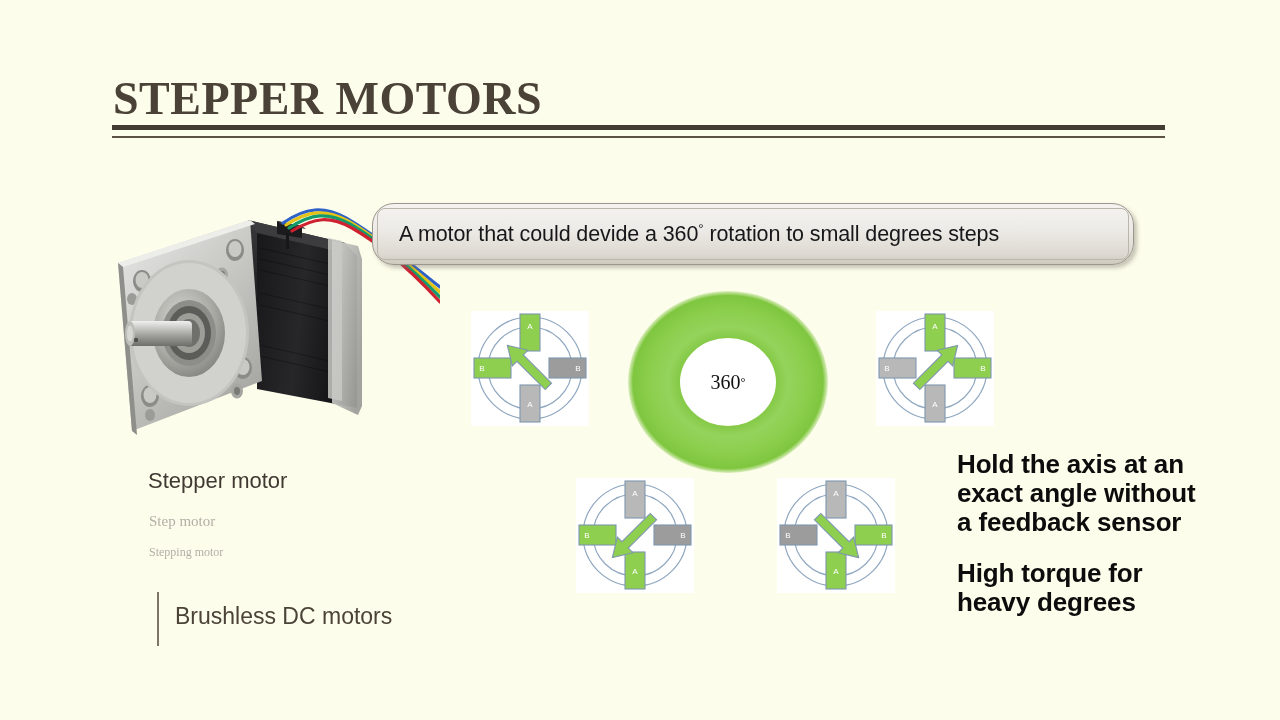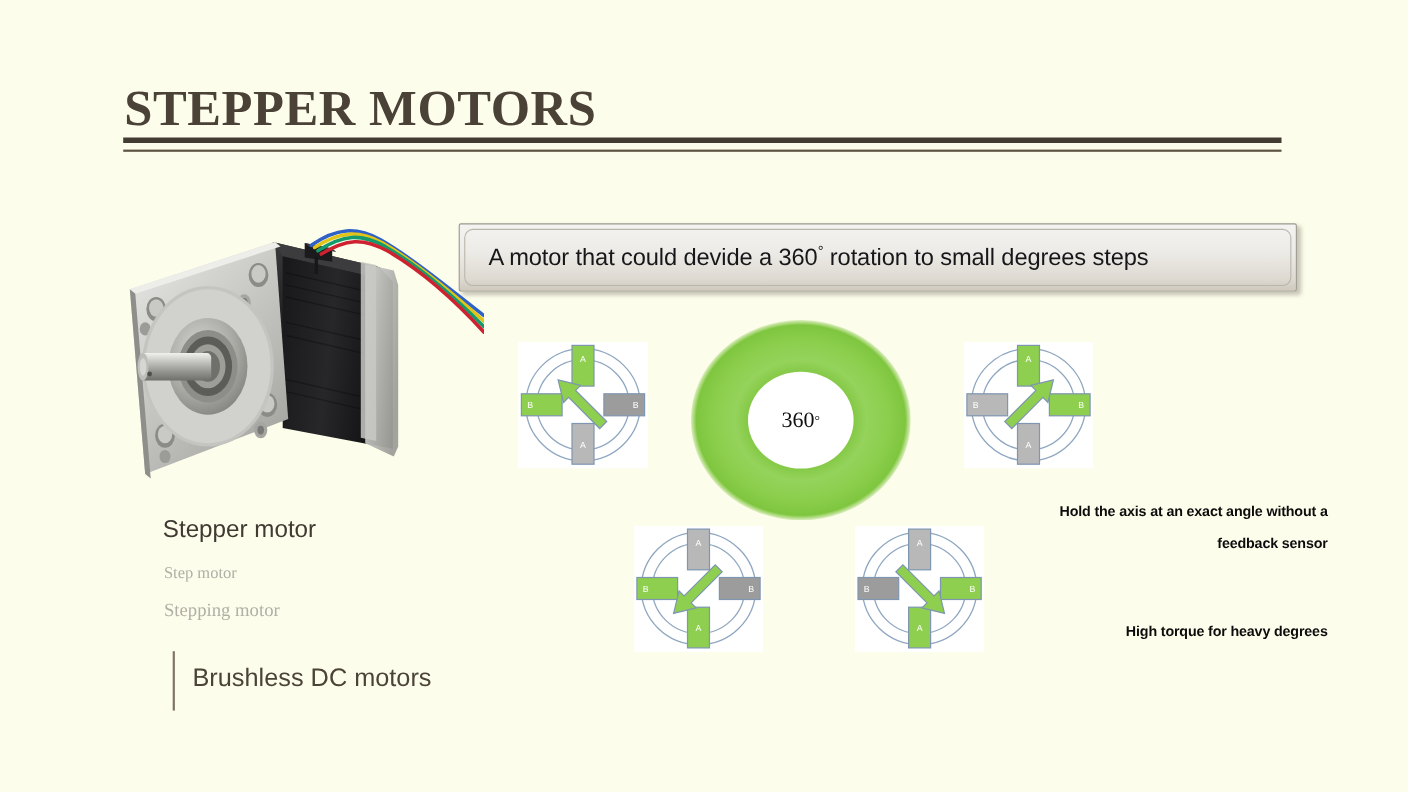--- a/index.html
+++ b/index.html
@@ -59,29 +59,28 @@
     height: 268px;
   }
 
   
   .callout {
     position: absolute;
     left: 372px;
     top: 203px;
     width: 762px;
     height: 62px;
-    border-radius: 2px;
+    border-radius: 22px;
     border: 1px solid #9A968D;
     background: linear-gradient(to bottom, #F4F3F1 0%, #EDEBE7 42%, #DEDAD2 82%, #CFC9BE 100%);
     box-shadow: 3px 3px 4px rgba(120,115,105,0.42);
     box-sizing: border-box;
     display: flex;
     align-items: center;
     padding-left: 26px;
-    margin-left: 45px;
   }
   .callout-inner {
     position: absolute;
     left: 4px;
     top: 4px;
     right: 4px;
     bottom: 4px;
     border: 1px solid #BBB6AC;
     border-radius: 8px;
     pointer-events: none;
@@ -115,21 +114,21 @@
     top: 513px;
     font-size: 15px;
     font-family: "Liberation Serif", serif;
     color: #B2AFA6;
     white-space: nowrap;
   }
   .label-alt2 {
     position: absolute;
     left: 149px;
     top: 545px;
-    font-size: 17px;
+    font-size: 12px;
     font-family: "Liberation Serif", serif;
     color: #B2AFA6;
     white-space: nowrap;
   }
   .quote-bar {
     position: absolute;
     left: 157px;
     top: 592px;
     width: 1.6px;
     height: 54px;
@@ -140,26 +139,25 @@
     left: 175px;
     top: 603px;
     font-size: 23px;
     color: #4B4338;
     white-space: nowrap;
   }
 
   
   .note {
     position: absolute;
-    font-size: 13px;
+    font-size: 26px;
     font-weight: 700;
     color: #0C0C0C;
     line-height: 29px;
     letter-spacing: -0.15px;
-    text-align: right;
   }
   .note-1 { left: 957px; top: 450px; width: 250px; }
   .note-2 { left: 957px; top: 559px; width: 250px; }
 
   
   .donut {
     position: absolute;
     left: 628px;
     top: 291px;
     width: 200px;

